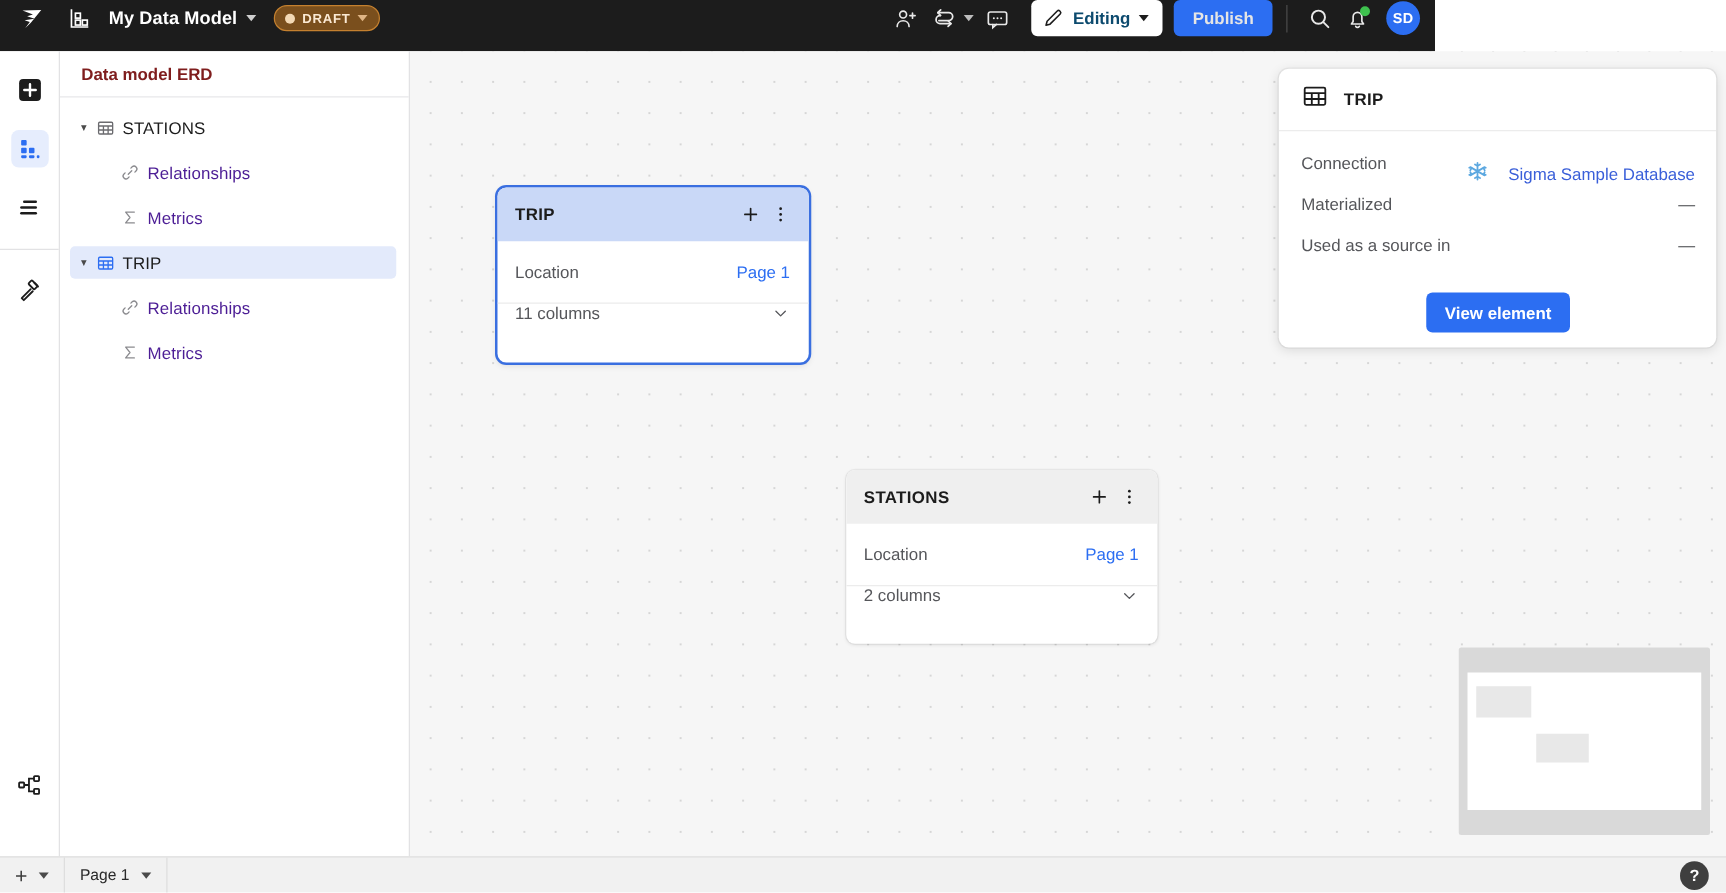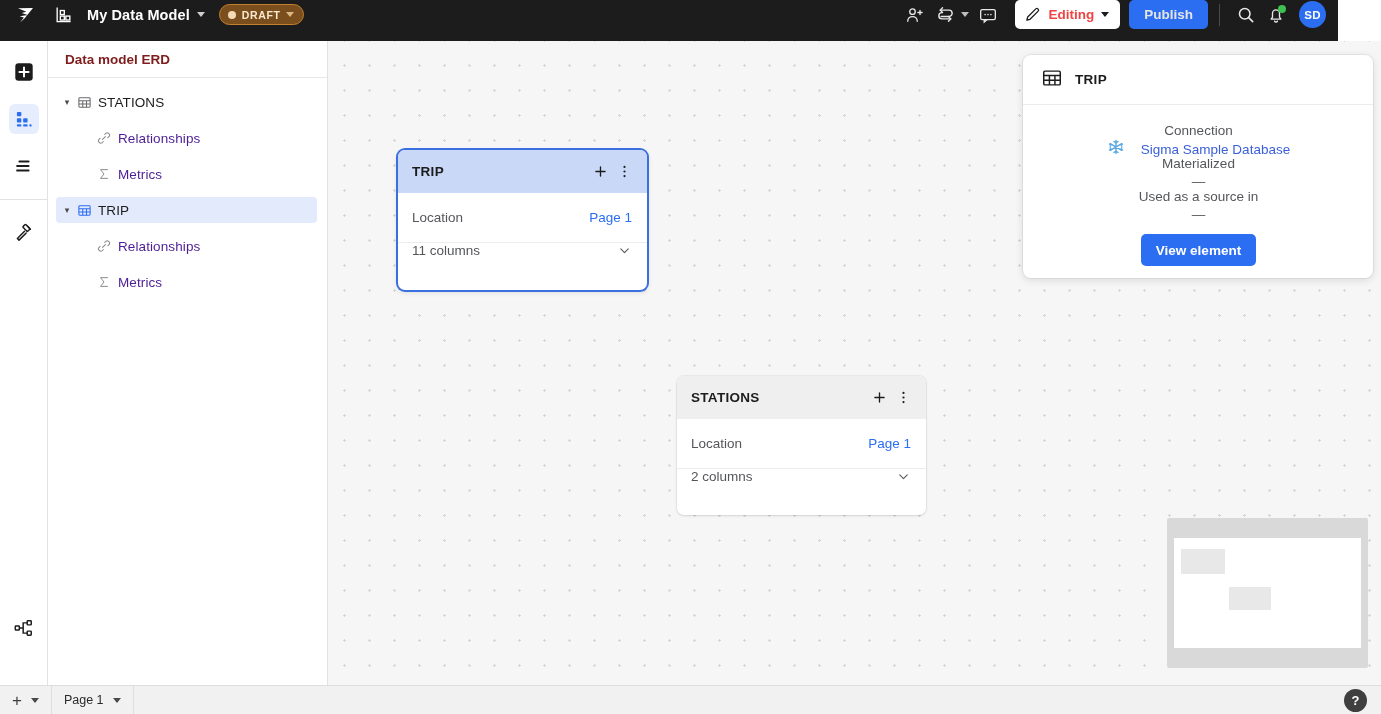--- a/index.html
+++ b/index.html
@@ -7,21 +7,21 @@
     width: 1381px; height: 714px;
     font-family: "Liberation Sans", sans-serif;
     overflow: hidden;
     background: #ffffff;
     -webkit-font-smoothing: antialiased;
   }
   #app { position: relative; width: 1381px; height: 714px; }
 
   
   .topbar {
-    position: absolute; top: 0; left: 0; width: 1338px; height: 41px;
+    position: absolute; top: 0; left: 0; width: 1148px; height: 41px;
     background: #1c1c1c; display: flex; align-items: center;
     padding: 0 12px 12px 10px;
   }
   .tb-left { display: flex; align-items: center; gap: 0; }
   .sigma-logo { width: 30px; height: 30px; display: flex; align-items: center; justify-content: center; cursor: pointer; }
   .wb-icon { width: 30px; height: 30px; margin-left: 8px; display: flex; align-items: center; justify-content: center; cursor: pointer; }
   .wb-title {
     color: #ffffff; font-size: 14.5px; font-weight: 600;
     margin-left: 9px; letter-spacing: .1px; cursor: pointer;
   }
@@ -50,21 +50,21 @@
   }
   .tb-caret-sm {
     width: 0; height: 0; border-left: 4px solid transparent; border-right: 4px solid transparent;
     border-top: 5px solid #bdbdbd; margin-left: 1px; margin-right: 4px; cursor: pointer;
   }
   .editing-btn {
     height: 29px; background: #ffffff; border-radius: 5px;
     display: flex; align-items: center; gap: 7px; padding: 0 11px 0 9px;
     margin-left: 12px; cursor: pointer;
   }
-  .editing-label { color: #ef4444; font-size: 13.5px; font-weight: 600; }
+  .editing-label { color: #0c4a6e; font-size: 13.5px; font-weight: 600; }
   .editing-caret {
     width: 0; height: 0; border-left: 4px solid transparent;
     border-right: 4px solid transparent; border-top: 5px solid #1c1c1c;
   }
   .publish-btn {
     height: 29px; background: #2c6ef2; border-radius: 5px; color: #e5e5e5;
     font-size: 13.5px; font-weight: 700; display: flex; align-items: center;
     padding: 0 15px; margin-left: 9px; cursor: pointer; border: none;
     font-family: "Liberation Sans", sans-serif;
   }
@@ -166,21 +166,21 @@
     background: #ffffff; border-radius: 8px;
     box-shadow: 0 2px 9px rgba(0,0,0,.12), 0 0 0 1px rgba(0,0,0,.05);
     overflow: hidden;
   }
   .dp-head {
     height: 50px; display: flex; align-items: center; gap: 12px;
     padding-left: 18px; border-bottom: 1px solid #ececec;
   }
   .dp-title { font-size: 13.5px; font-weight: 700; color: #1c1c1c; letter-spacing: .3px; }
   .dp-body { padding: 18px 17px 0 18px; }
-  .dp-row { display: flex; align-items: center; height: 33px; flex-direction: column; }
+  .dp-row { display: flex; height: 33px; }
   .dp-key { font-size: 13.5px; color: #55565a; }
   .dp-sp { flex: 1; }
   .dp-val { font-size: 13.5px; color: #55565a; }
   .dp-val-link { font-size: 13.5px; color: #3a5fd9; cursor: pointer; }
   .dp-conn { display: flex; align-items: center; gap: 16px; }
   .dp-actions { display: flex; justify-content: center; margin-top: 12px; }
   .view-el-btn {
     background: #2c6ef2; color: #fff; font-size: 13.5px; font-weight: 700;
     border: none; border-radius: 5px; height: 32px; padding: 0 15px;
     cursor: pointer; font-family: "Liberation Sans", sans-serif;

